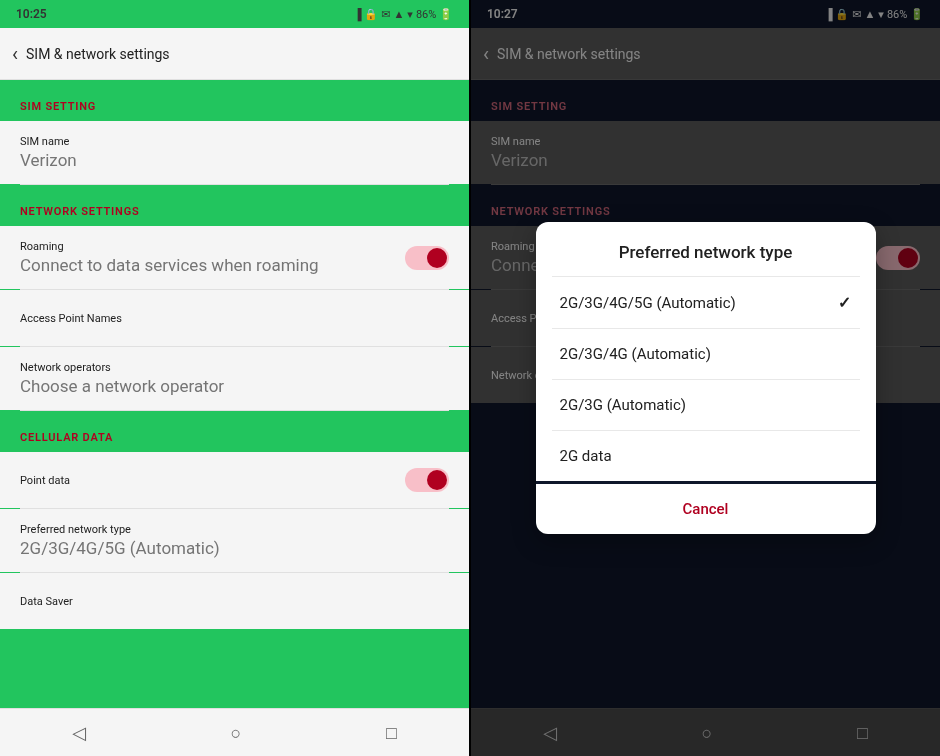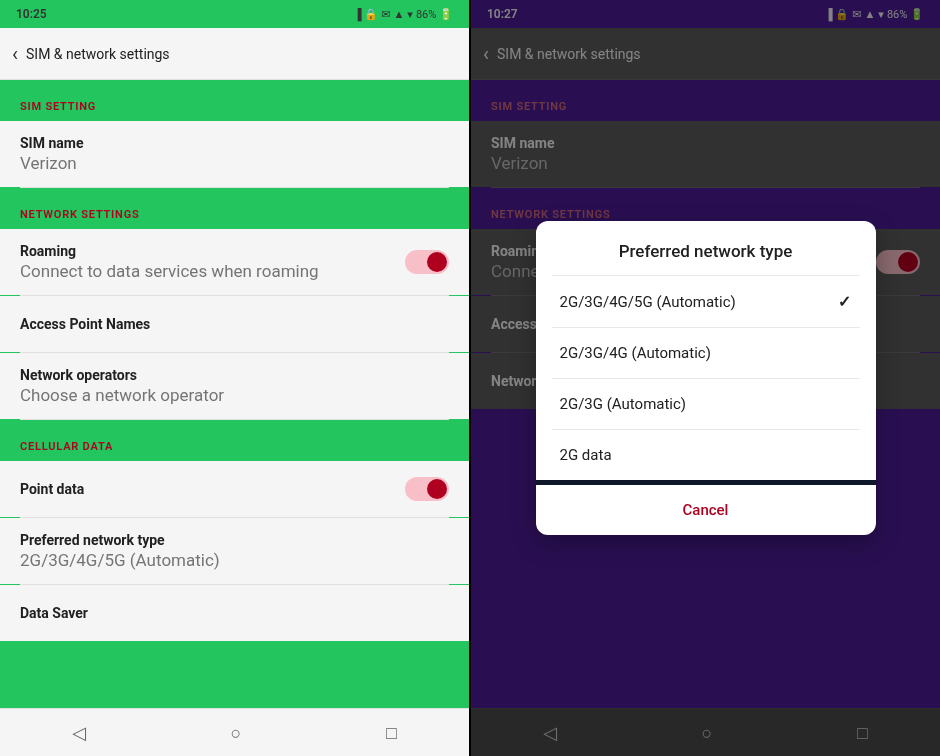--- a/index.html
+++ b/index.html
@@ -15,21 +15,21 @@
     
     .phone-panel {
       flex: 1;
       display: flex;
       flex-direction: column;
       background: #22c55e;
       position: relative;
       overflow: hidden;
     }
     .phone-panel.dark {
-      background: #4c1d95;
+      background: #0f172a;
     }
 
     
     .status-bar {
       height: 28px;
       display: flex;
       align-items: center;
       justify-content: space-between;
       padding: 0 16px;
       background: transparent;
@@ -101,23 +101,23 @@
       display: flex;
       align-items: center;
       justify-content: space-between;
       cursor: pointer;
       min-height: 56px;
     }
     .dark .setting-item { background: #5a5a5a; }
 
     .setting-text { flex: 1; }
     .setting-title {
-      font-size: 14px;
+      font-size: 11px;
       color: #212121;
-      font-weight: 700;
+      font-weight: 400;
     }
     .dark .setting-title { color: #f0f0f0; }
     .setting-subtitle {
       font-size: 17px;
       color: #757575;
       margin-top: 2px;
     }
     .dark .setting-subtitle { color: #bbb; }
 
     
@@ -235,21 +235,21 @@
       margin: 0 16px;
     }
 
     .dialog-cancel {
       text-align: center;
       padding: 16px;
       color: #b00020;
       font-size: 15px;
       font-weight: 500;
       cursor: pointer;
-      border-top: 5px solid #0f172a;
+      border-top: 3px solid #0f172a;
     }
   </style>
 </head>
 <body>
 
 <div class="phone-panel">
 
   <div class="status-bar">
     <span class="status-left">10:25</span>
     <div class="status-right">

